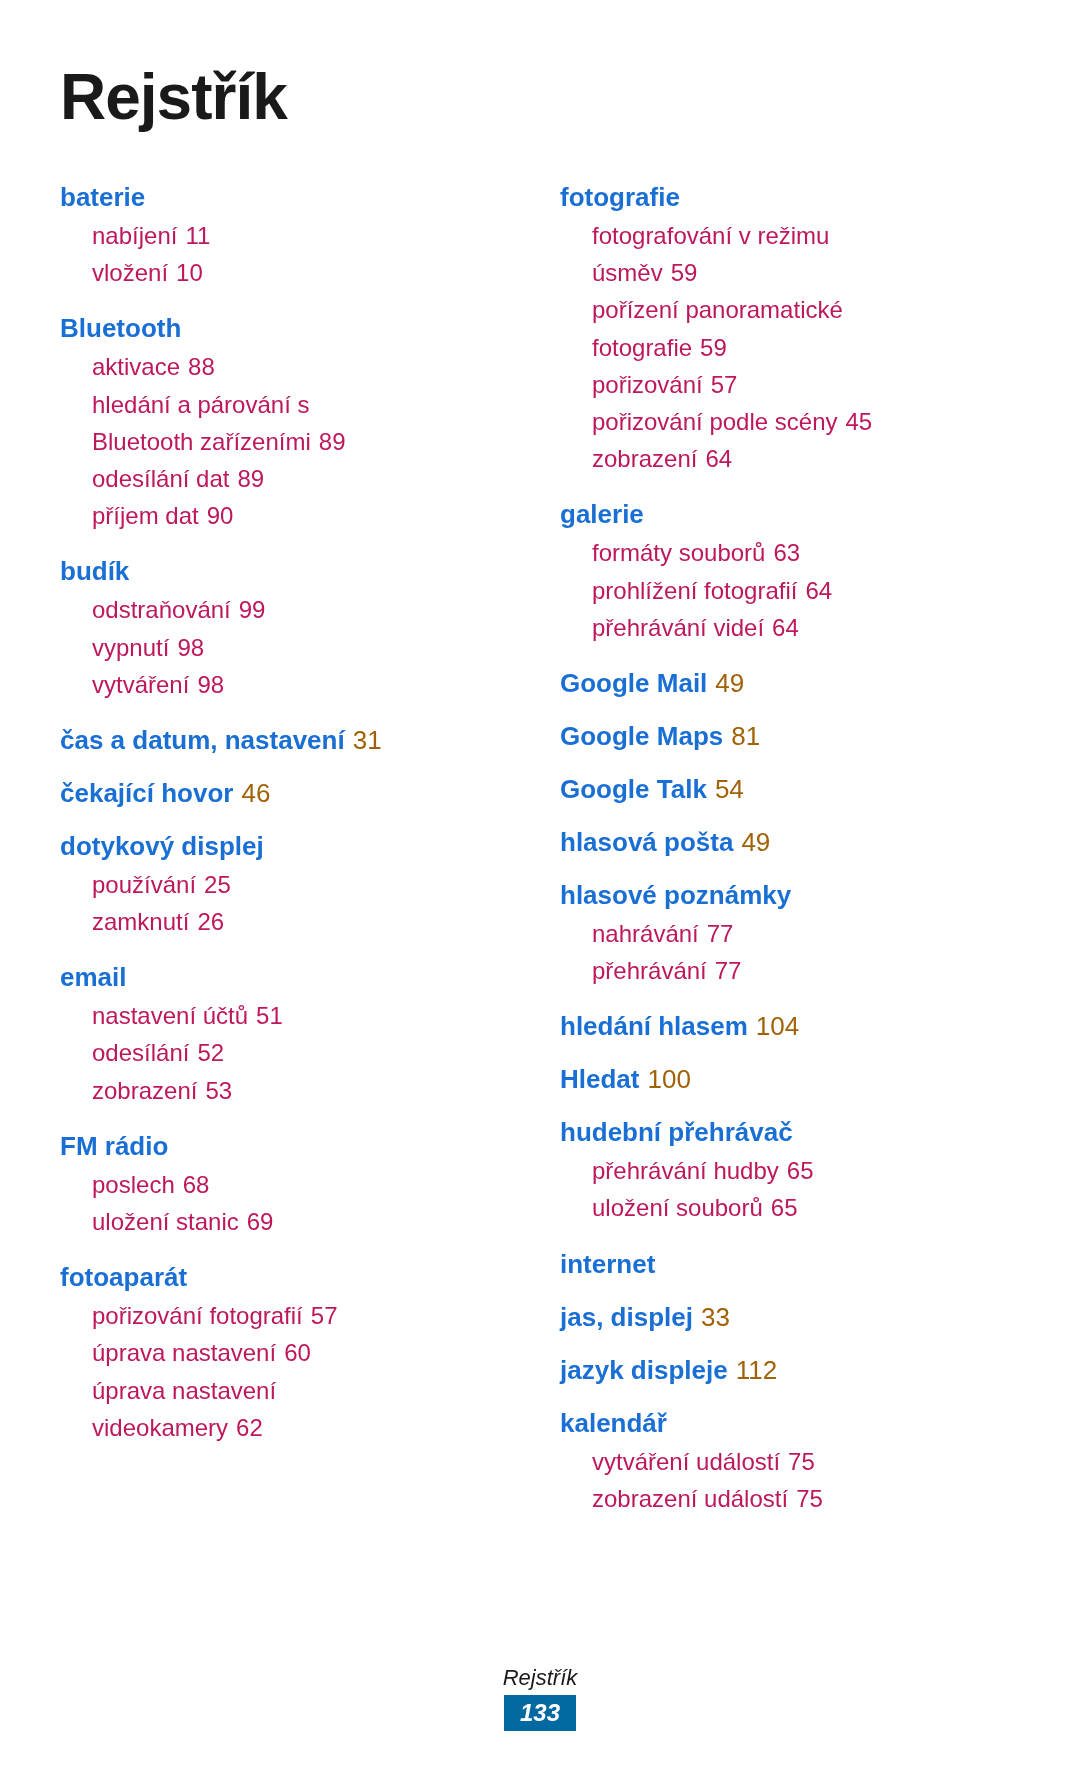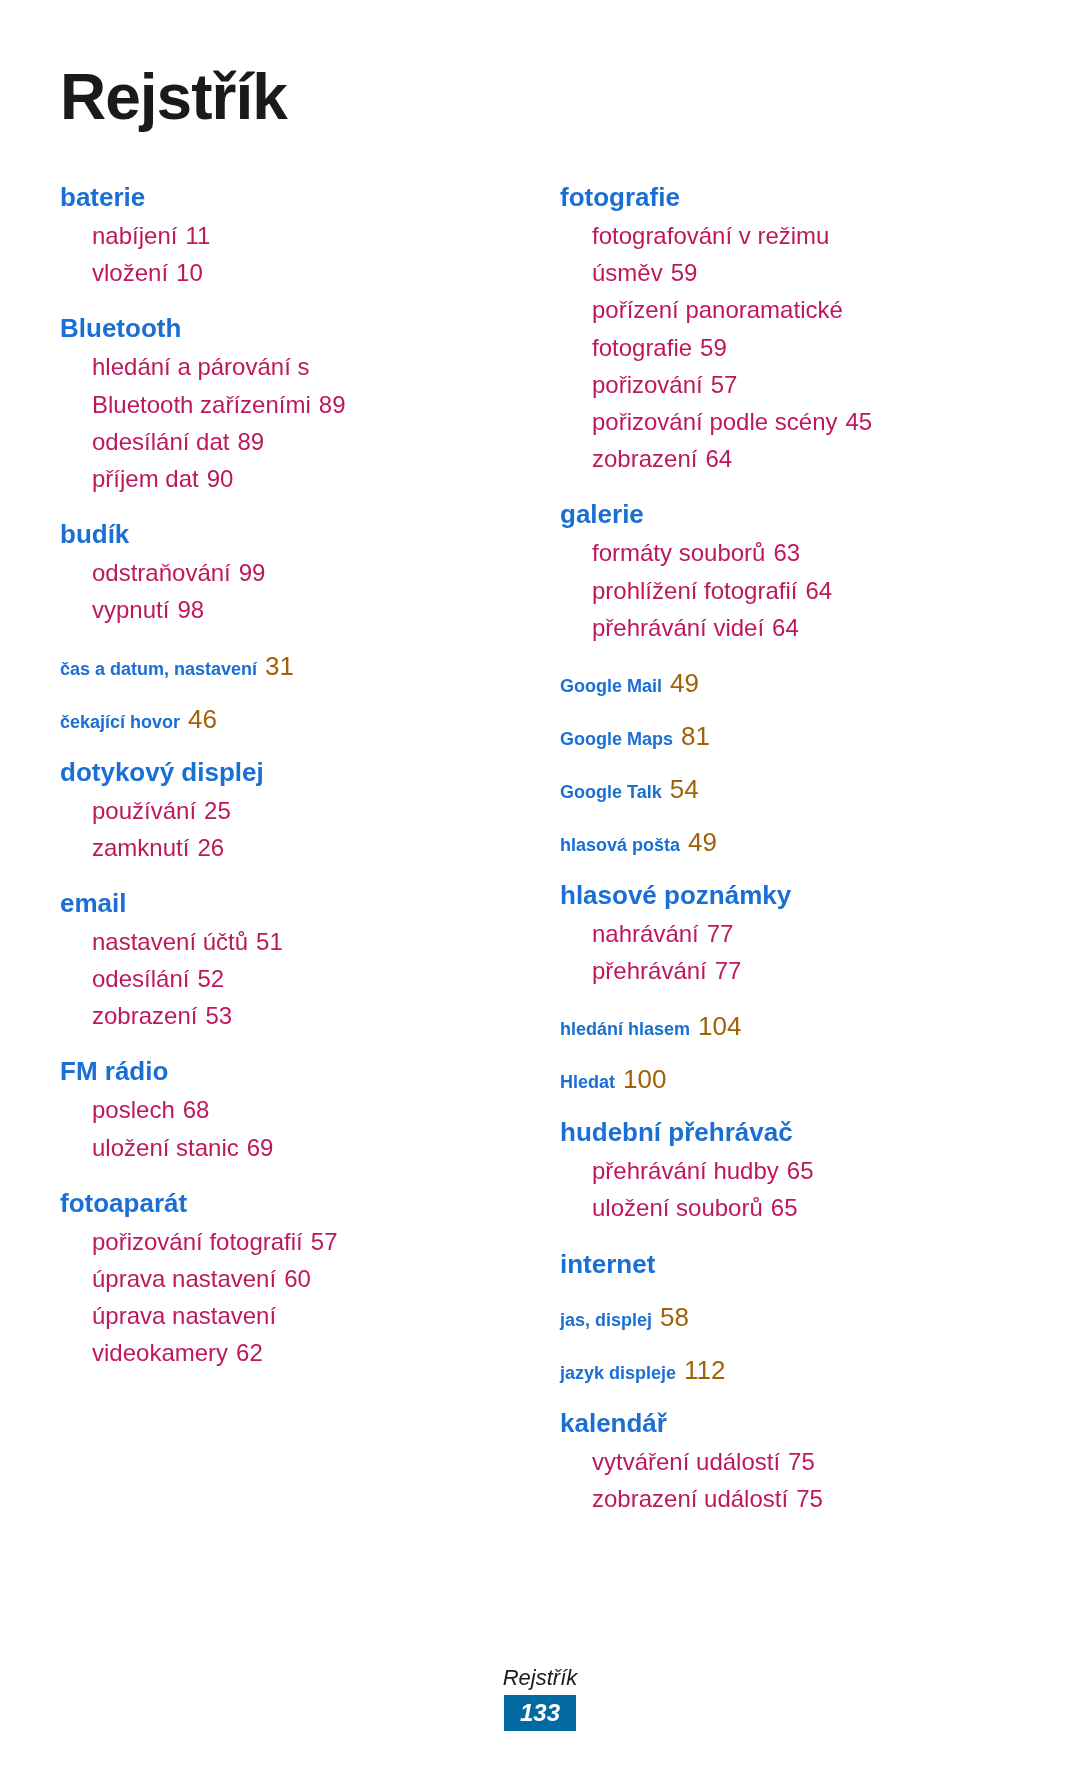--- a/index.html
+++ b/index.html
@@ -30,21 +30,21 @@
     }
     .section-title {
       color: #1a6fd4;
       font-size: 26px;
       font-weight: 700;
       margin-bottom: 4px;
       display: block;
     }
     .section-title-inline {
       color: #1a6fd4;
-      font-size: 18px;
+      font-size: 26px;
       font-weight: 700;
       display: inline;
     }
     .section-title-number {
       color: #a16207;
       font-size: 26px;
       font-weight: 400;
       margin-left: 8px;
     }
     .entry {
@@ -88,28 +88,30 @@
 
 <div class="columns">
   <div class="col" id="left-col">
       <div class="section">
         <span class="section-title">baterie</span>
         <div class="entry">nabíjení<span class="num">11</span></div>
         <div class="entry">vložení<span class="num">10</span></div>
       </div>
       <div class="section">
         <span class="section-title">Bluetooth</span>
+        <div class="entry">aktivace<span class="num">88</span></div>
         <div class="entry">hledání a párování s<br>Bluetooth zařízeními<span class="num">89</span></div>
         <div class="entry">odesílání dat<span class="num">89</span></div>
         <div class="entry">příjem dat<span class="num">90</span></div>
       </div>
       <div class="section">
         <span class="section-title">budík</span>
         <div class="entry">odstraňování<span class="num">99</span></div>
         <div class="entry">vypnutí<span class="num">98</span></div>
+        <div class="entry">vytváření<span class="num">98</span></div>
       </div>
       <div class="section">
         <div><span class="section-title-inline">čas a datum, nastavení</span><span class="section-title-number">31</span></div>
       </div>
       <div class="section">
         <div><span class="section-title-inline">čekající hovor</span><span class="section-title-number">46</span></div>
       </div>
       <div class="section">
         <span class="section-title">dotykový displej</span>
         <div class="entry">používání<span class="num">25</span></div>
@@ -173,21 +175,21 @@
       </div>
       <div class="section">
         <span class="section-title">hudební přehrávač</span>
         <div class="entry">přehrávání hudby<span class="num">65</span></div>
         <div class="entry">uložení souborů<span class="num">65</span></div>
       </div>
       <div class="section">
         <span class="section-title">internet</span>
       </div>
       <div class="section">
-        <div><span class="section-title-inline">jas, displej</span><span class="section-title-number">58</span></div>
+        <div><span class="section-title-inline">jas, displej</span><span class="section-title-number">33</span></div>
       </div>
       <div class="section">
         <div><span class="section-title-inline">jazyk displeje</span><span class="section-title-number">112</span></div>
       </div>
       <div class="section">
         <span class="section-title">kalendář</span>
         <div class="entry">vytváření událostí<span class="num">75</span></div>
         <div class="entry">zobrazení událostí<span class="num">75</span></div>
       </div>
     </div>

